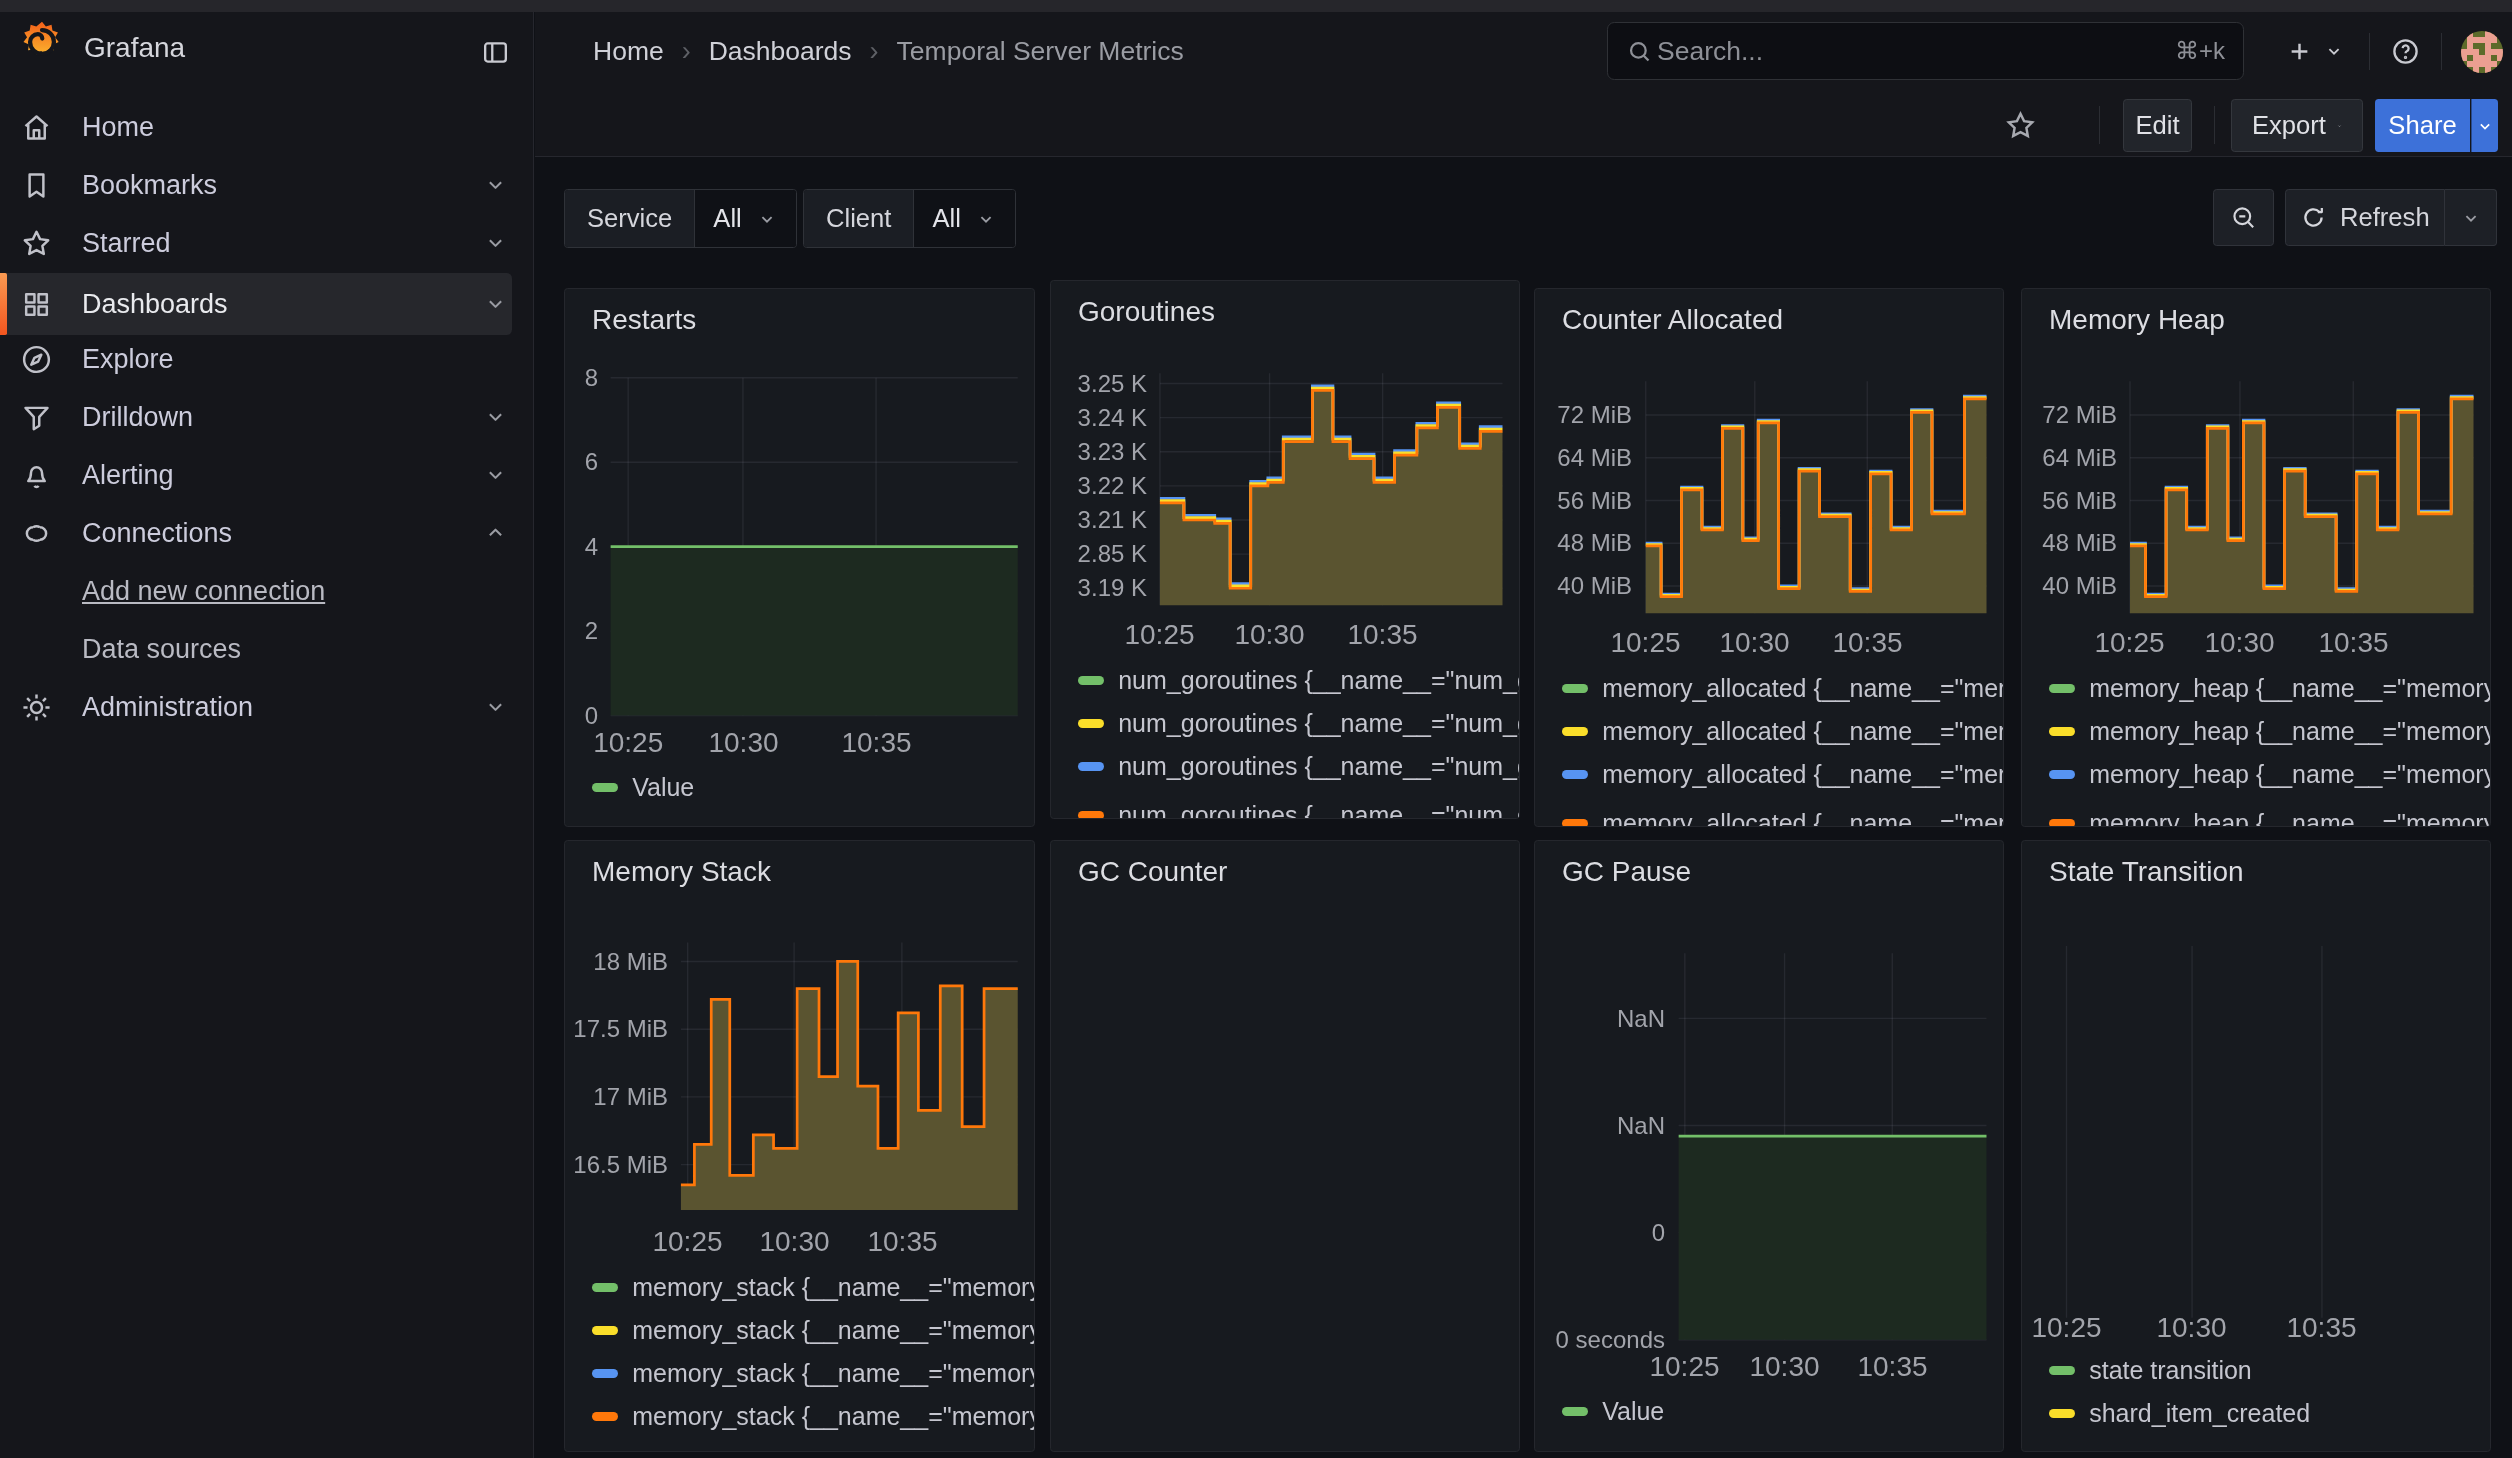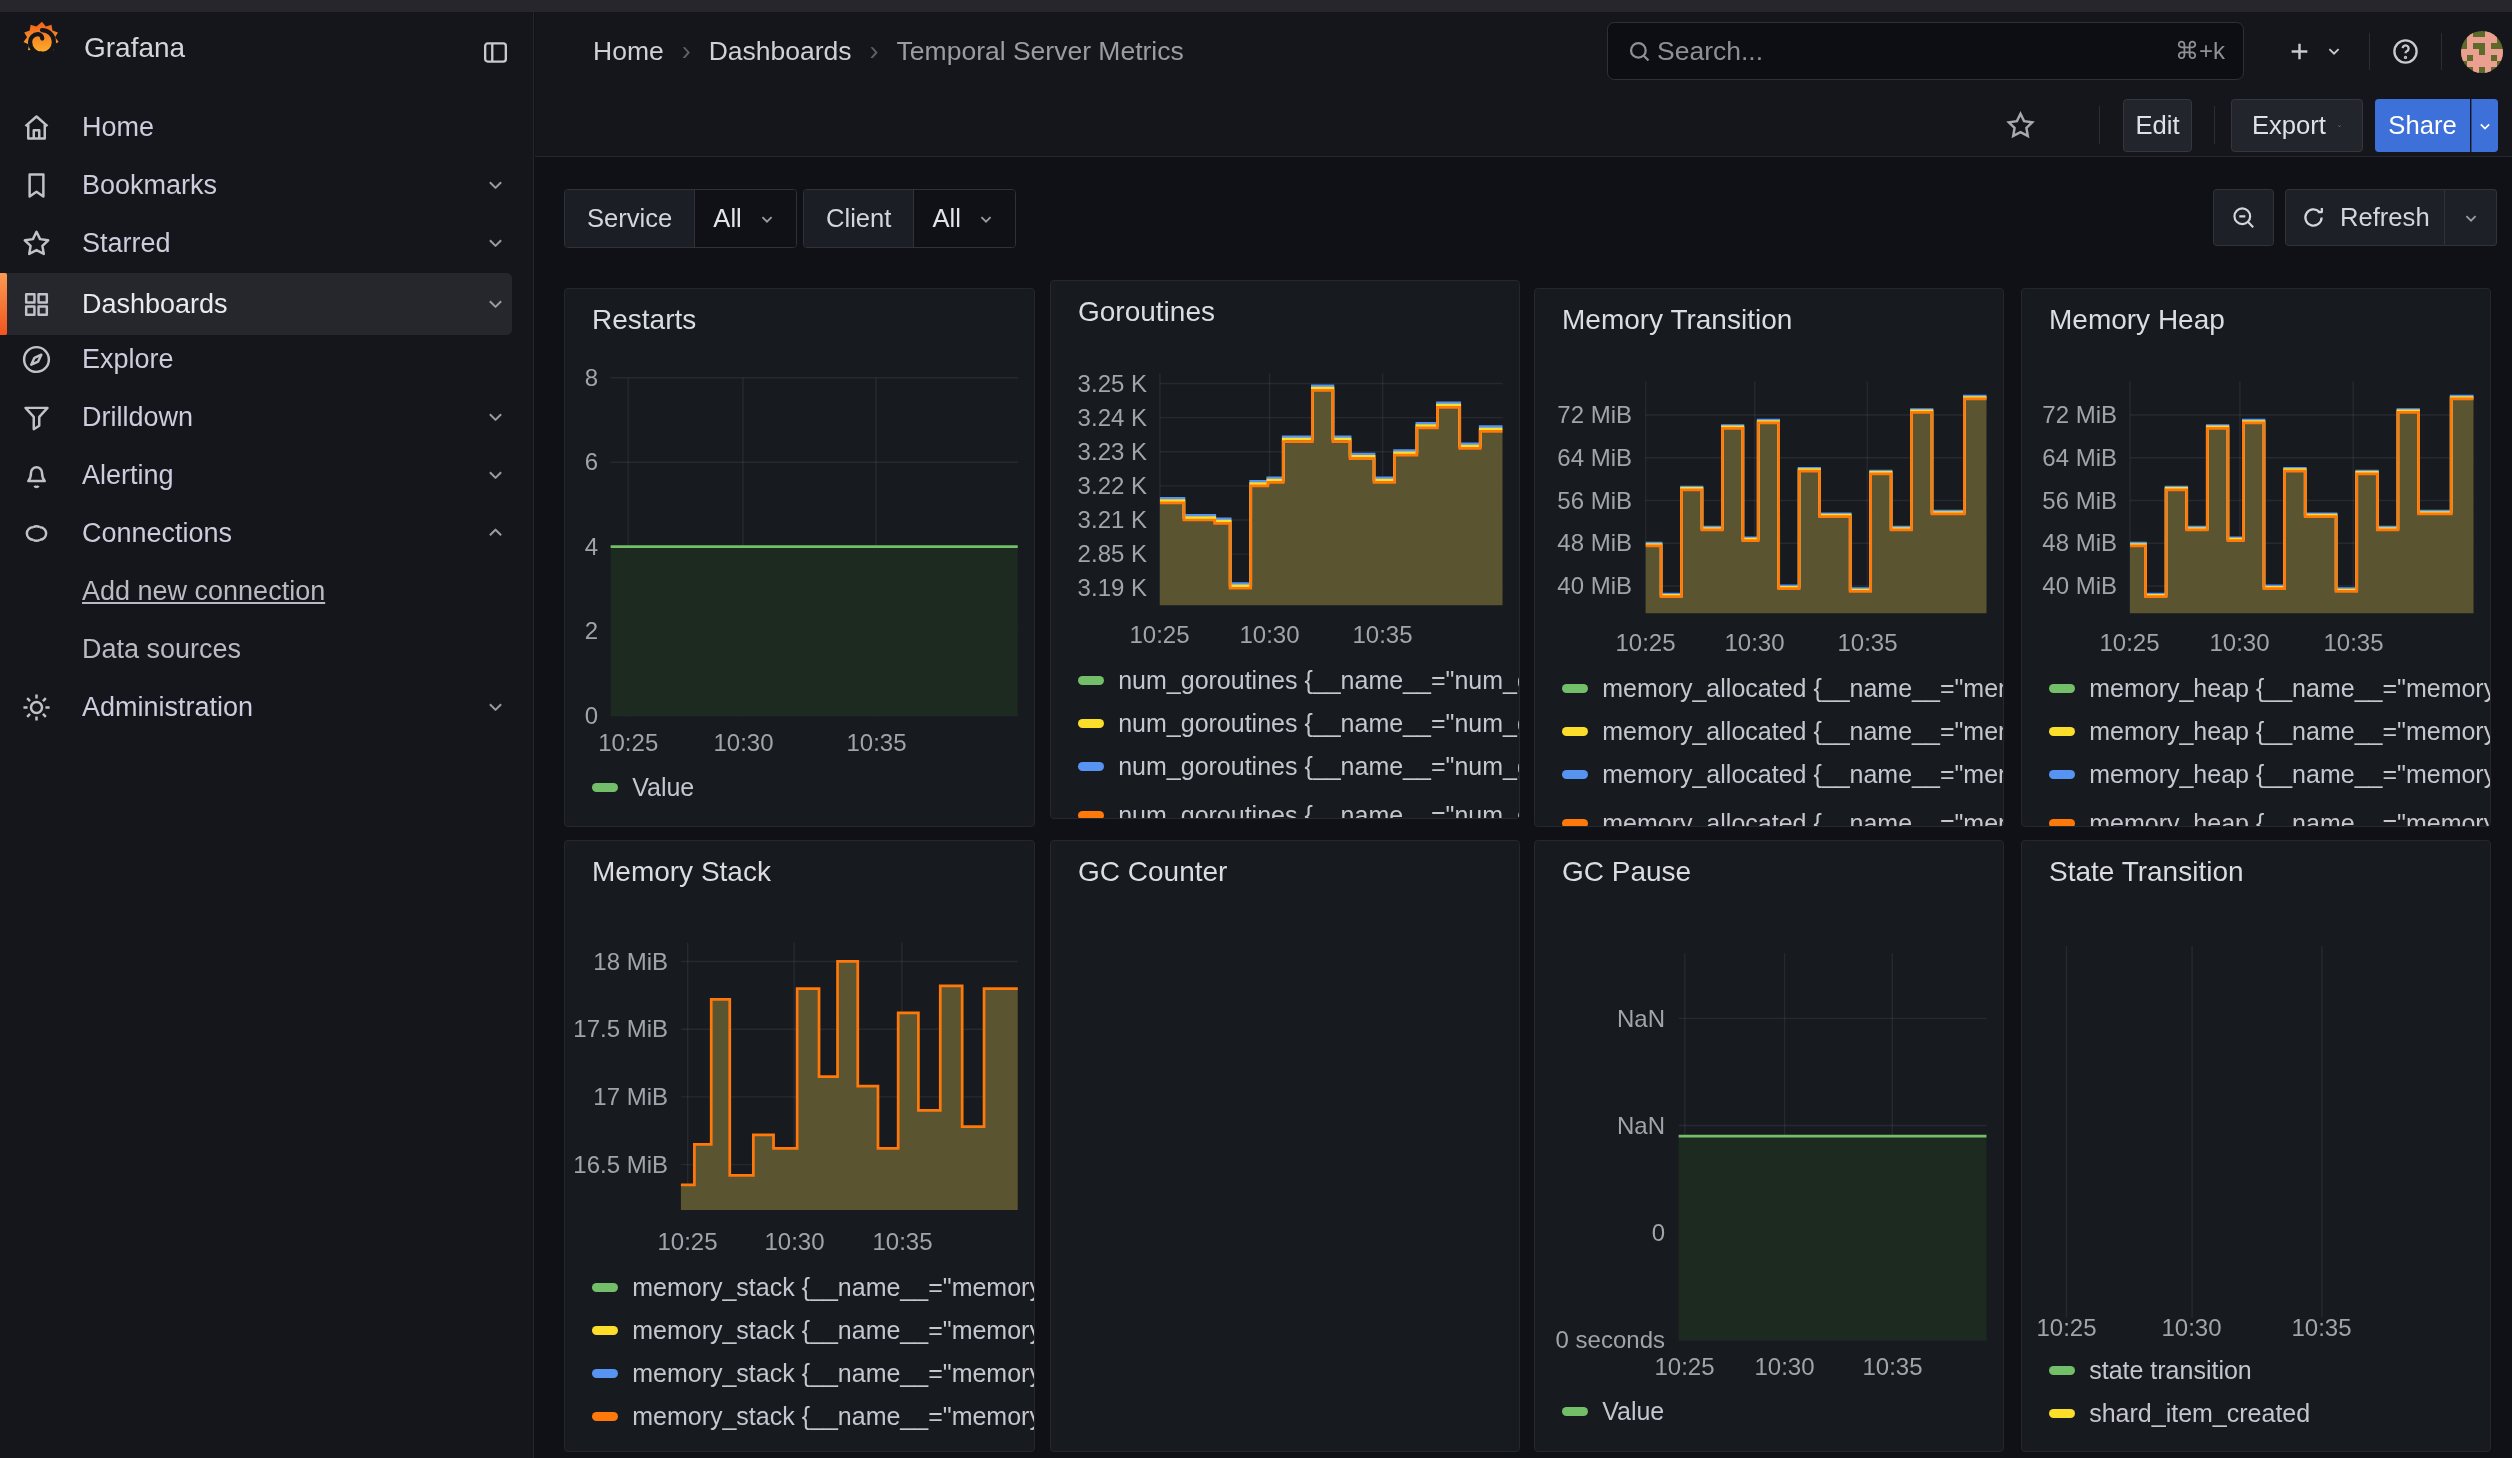--- a/index.html
+++ b/index.html
@@ -40,21 +40,21 @@
   .tbtn{display:flex;align-items:center;gap:12.8px;padding:0 14.6px;background:#1d2026;border:0.9px solid #30333a;color:#d5d6dc;font-size:25.6px;box-sizing:border-box}
   .tgroup{display:flex;margin-right:11px}
   .tgroup .tbtn+.tbtn{border-left:none}
   .tgroup .tbtn:first-child{border-radius:3.7px 0 0 3.7px}
   .tgroup .tbtn:last-child{border-radius:0 3.7px 3.7px 0}
   .tbtn.single{border-radius:3.7px;margin-right:11px}
   .tbtn b{font-weight:500}
   .panel{position:absolute;background:#171a1f;border:0.9px solid #25272d;border-radius:3.7px;overflow:hidden;box-sizing:border-box}
   .panel-title{position:absolute;left:27px;top:14.6px;font-size:28px;font-weight:500;color:#dcdde2}
   .ytick{position:absolute;text-align:right;font-size:24px;color:#a2a4ab;width:155px;line-height:25.6px}
-  .xtick{position:absolute;text-align:center;font-size:24px;color:#a2a4ab;width:137px;line-height:27px}
+  .xtick{position:absolute;text-align:center;font-size:28px;color:#a2a4ab;width:137px;line-height:27px}
   .lg-row{position:absolute;display:flex;align-items:center;gap:14.6px;height:27px}
   .lg-marker{width:25.6px;height:8.2px;border-radius:4.6px;flex:none}
   .lg-label{font-size:25px;color:#c5c6cf;white-space:nowrap}
   .nodata{position:absolute;left:0;right:0;text-align:center;font-size:34px;color:#9d9fa6}
   svg.chart{position:absolute;left:0;top:0}
 </style>
 </head>
 <body>
 
 <div class="topstrip"></div>
@@ -375,21 +375,21 @@
         <div class="lg-row" style="left: 27px; top: 472px;">
           <span class="lg-marker" style="background: rgb(87, 148, 242);"></span>
           <span class="lg-label">num_goroutines {__name__="num_go</span>
         </div>
         <div class="lg-row" style="left: 27px; top: 521px;">
           <span class="lg-marker" style="background: rgb(255, 120, 10);"></span>
           <span class="lg-label">num_goroutines {__name__="num_go</span>
         </div>
       </div>
       <div class="panel" style="left: 999px; top: 131px; width: 470px; height: 539px;">
-        <div class="panel-title">Memory Transition</div>
+        <div class="panel-title">Counter Allocated</div>
         <svg class="chart" width="470" height="539" viewBox="0 0 514 590">
           <line x1="121" x2="494" y1="137.87096774193546" y2="137.87096774193546" stroke="rgba(204,204,220,0.09)" stroke-width="1.5"></line>
           <line x1="121" x2="494" y1="184.69124423963132" y2="184.69124423963132" stroke="rgba(204,204,220,0.09)" stroke-width="1.5"></line>
           <line x1="121" x2="494" y1="231.51152073732717" y2="231.51152073732717" stroke="rgba(204,204,220,0.09)" stroke-width="1.5"></line>
           <line x1="121" x2="494" y1="278.33179723502303" y2="278.33179723502303" stroke="rgba(204,204,220,0.09)" stroke-width="1.5"></line>
           <line x1="121" x2="494" y1="325.1520737327189" y2="325.1520737327189" stroke="rgba(204,204,220,0.09)" stroke-width="1.5"></line>
           <line x1="121" x2="121" y1="101" y2="355" stroke="rgba(204,204,220,0.09)" stroke-width="1.5"></line>
           <line x1="240.36" x2="240.36" y1="101" y2="355" stroke="rgba(204,204,220,0.09)" stroke-width="1.5"></line>
           <line x1="363.45000000000005" x2="363.45000000000005" y1="101" y2="355" stroke="rgba(204,204,220,0.09)" stroke-width="1.5"></line>
           <path d="M121 281.258064516129H137.785 V336.85714285714283H160.165 V219.80645161290323H182.54500000000002 V263.70046082949307H204.925 V152.50230414746542H227.305 V275.40552995391704H244.09 V146.64976958525344H266.47 V328.0783410138249H288.85 V199.32258064516128H311.23 V249.06912442396313H344.79999999999995 V331.00460829493085H367.18 V202.24884792626727H389.56 V263.70046082949307H411.94 V134.9447004608295H434.32 V246.14285714285714H469.755 V120.31336405529953H494V355 H121 Z" fill="#5a5430" stroke="none"></path>

